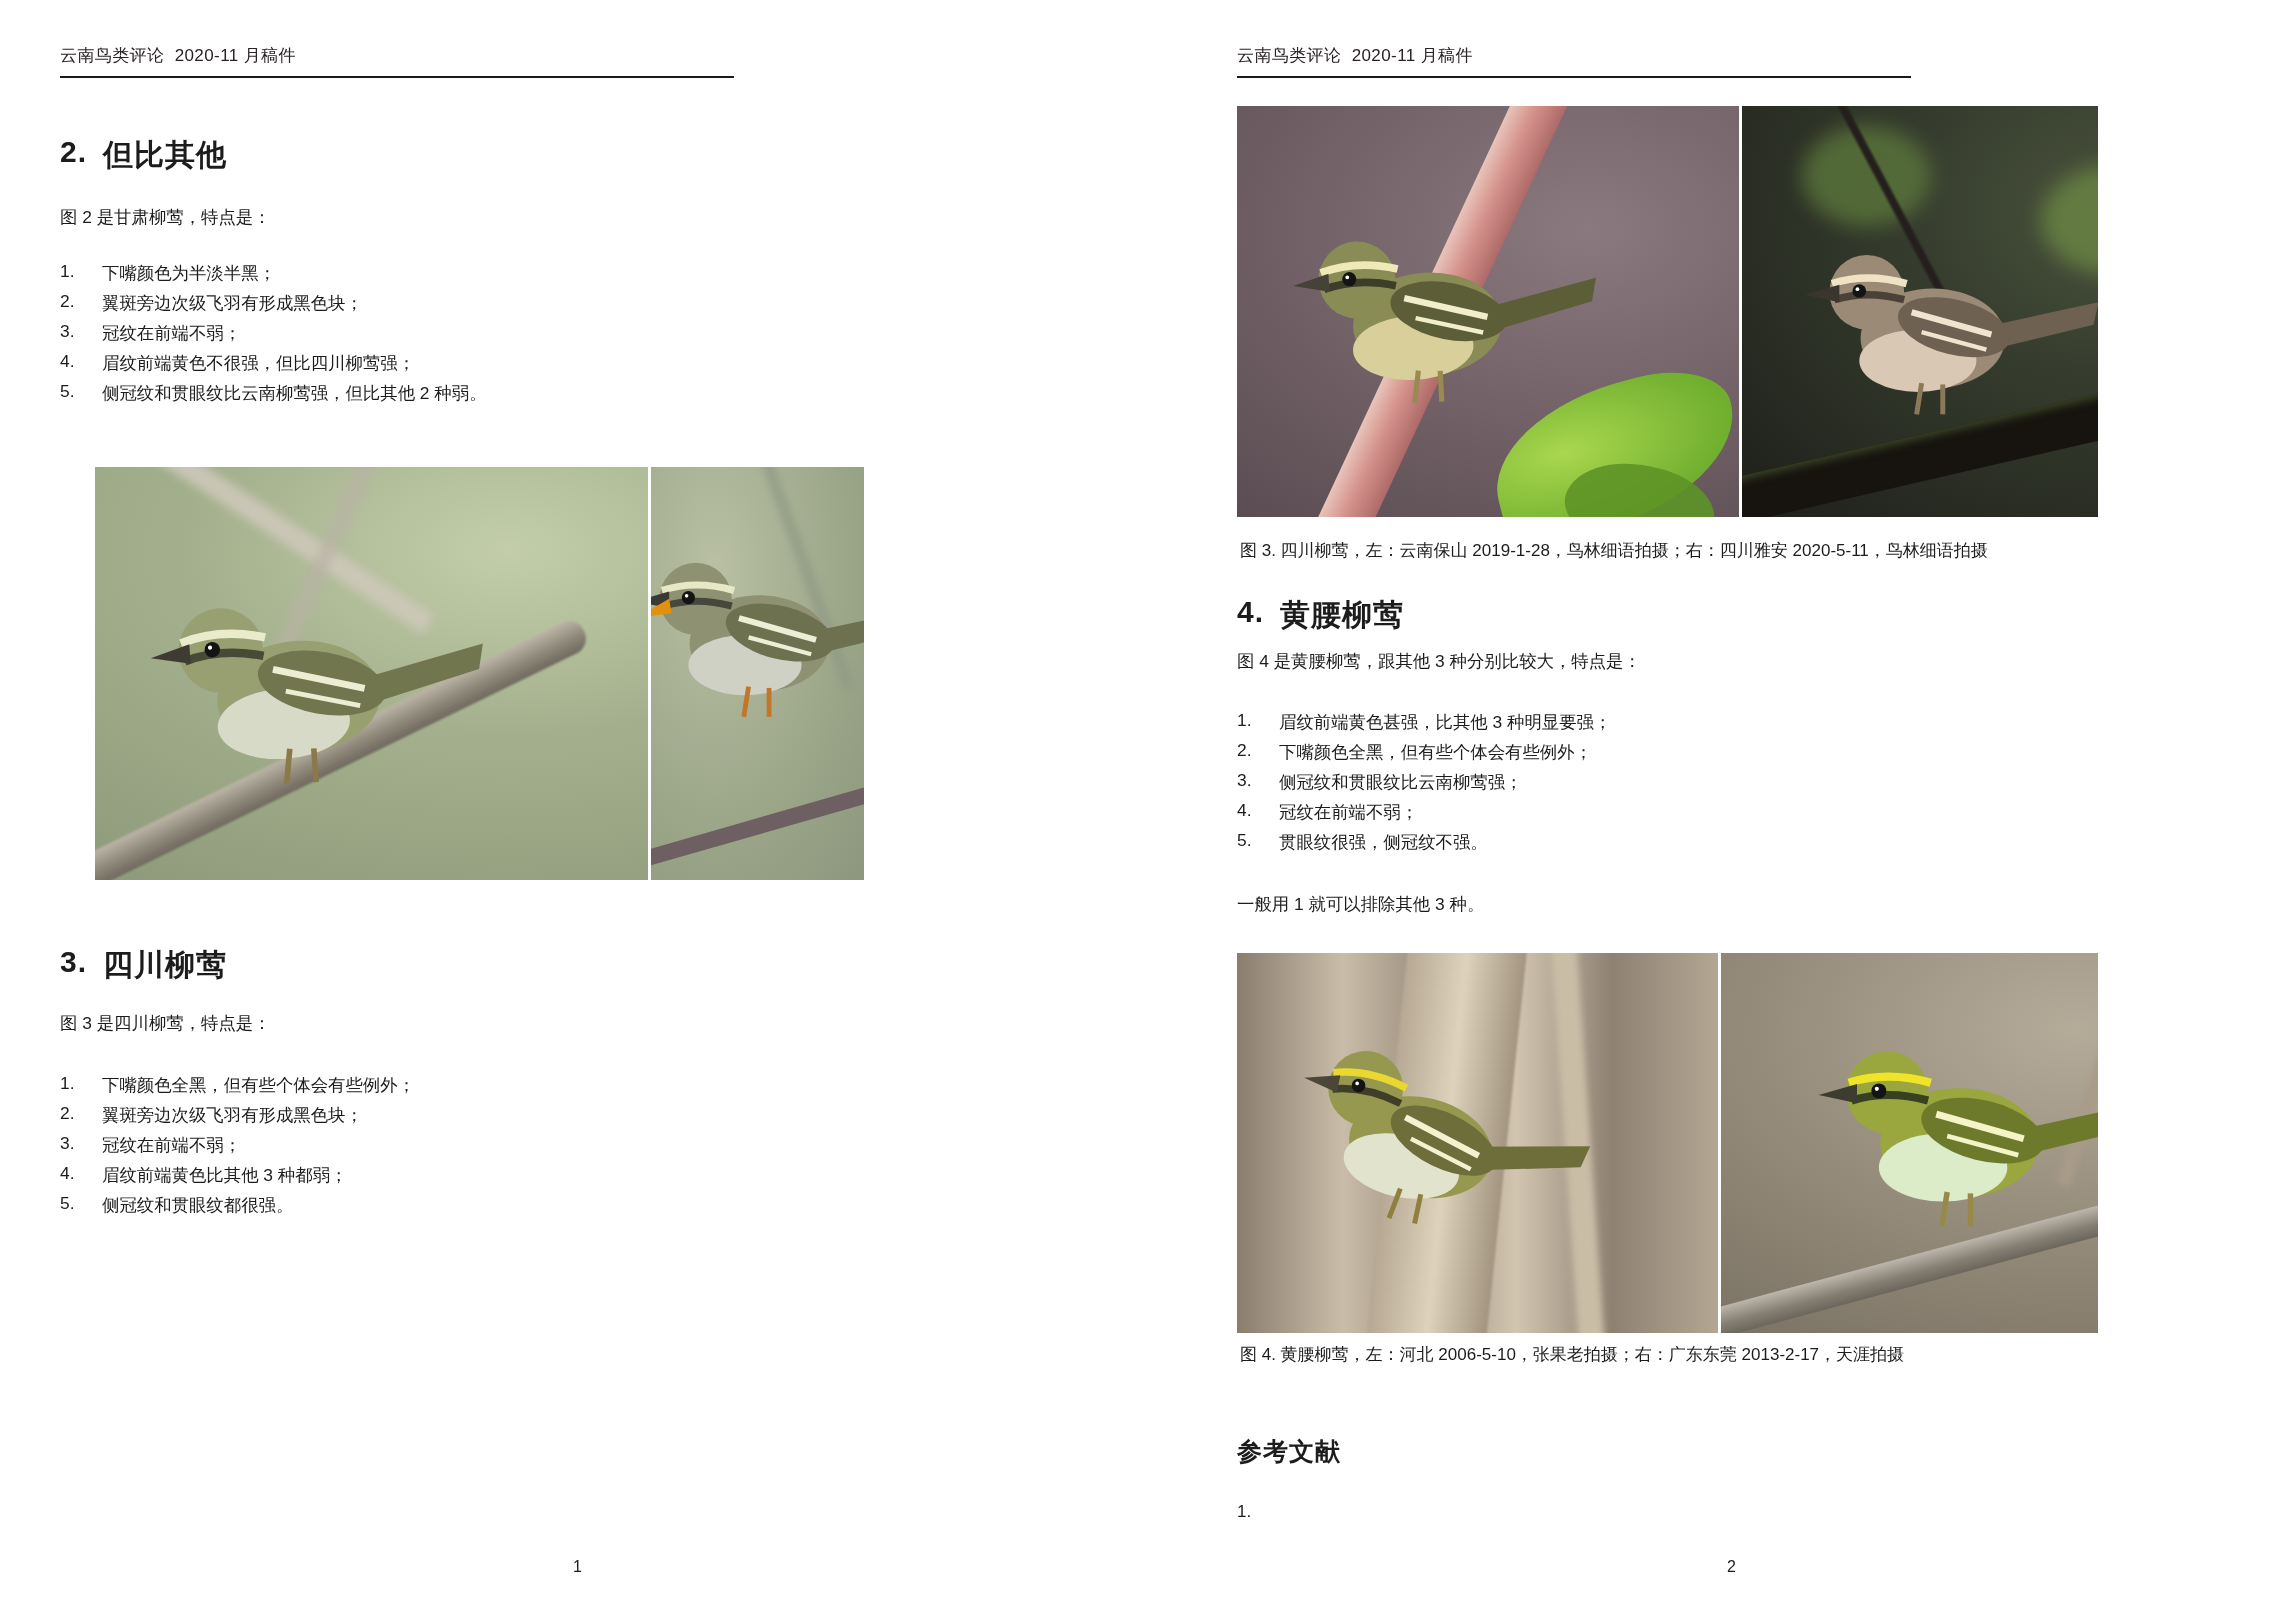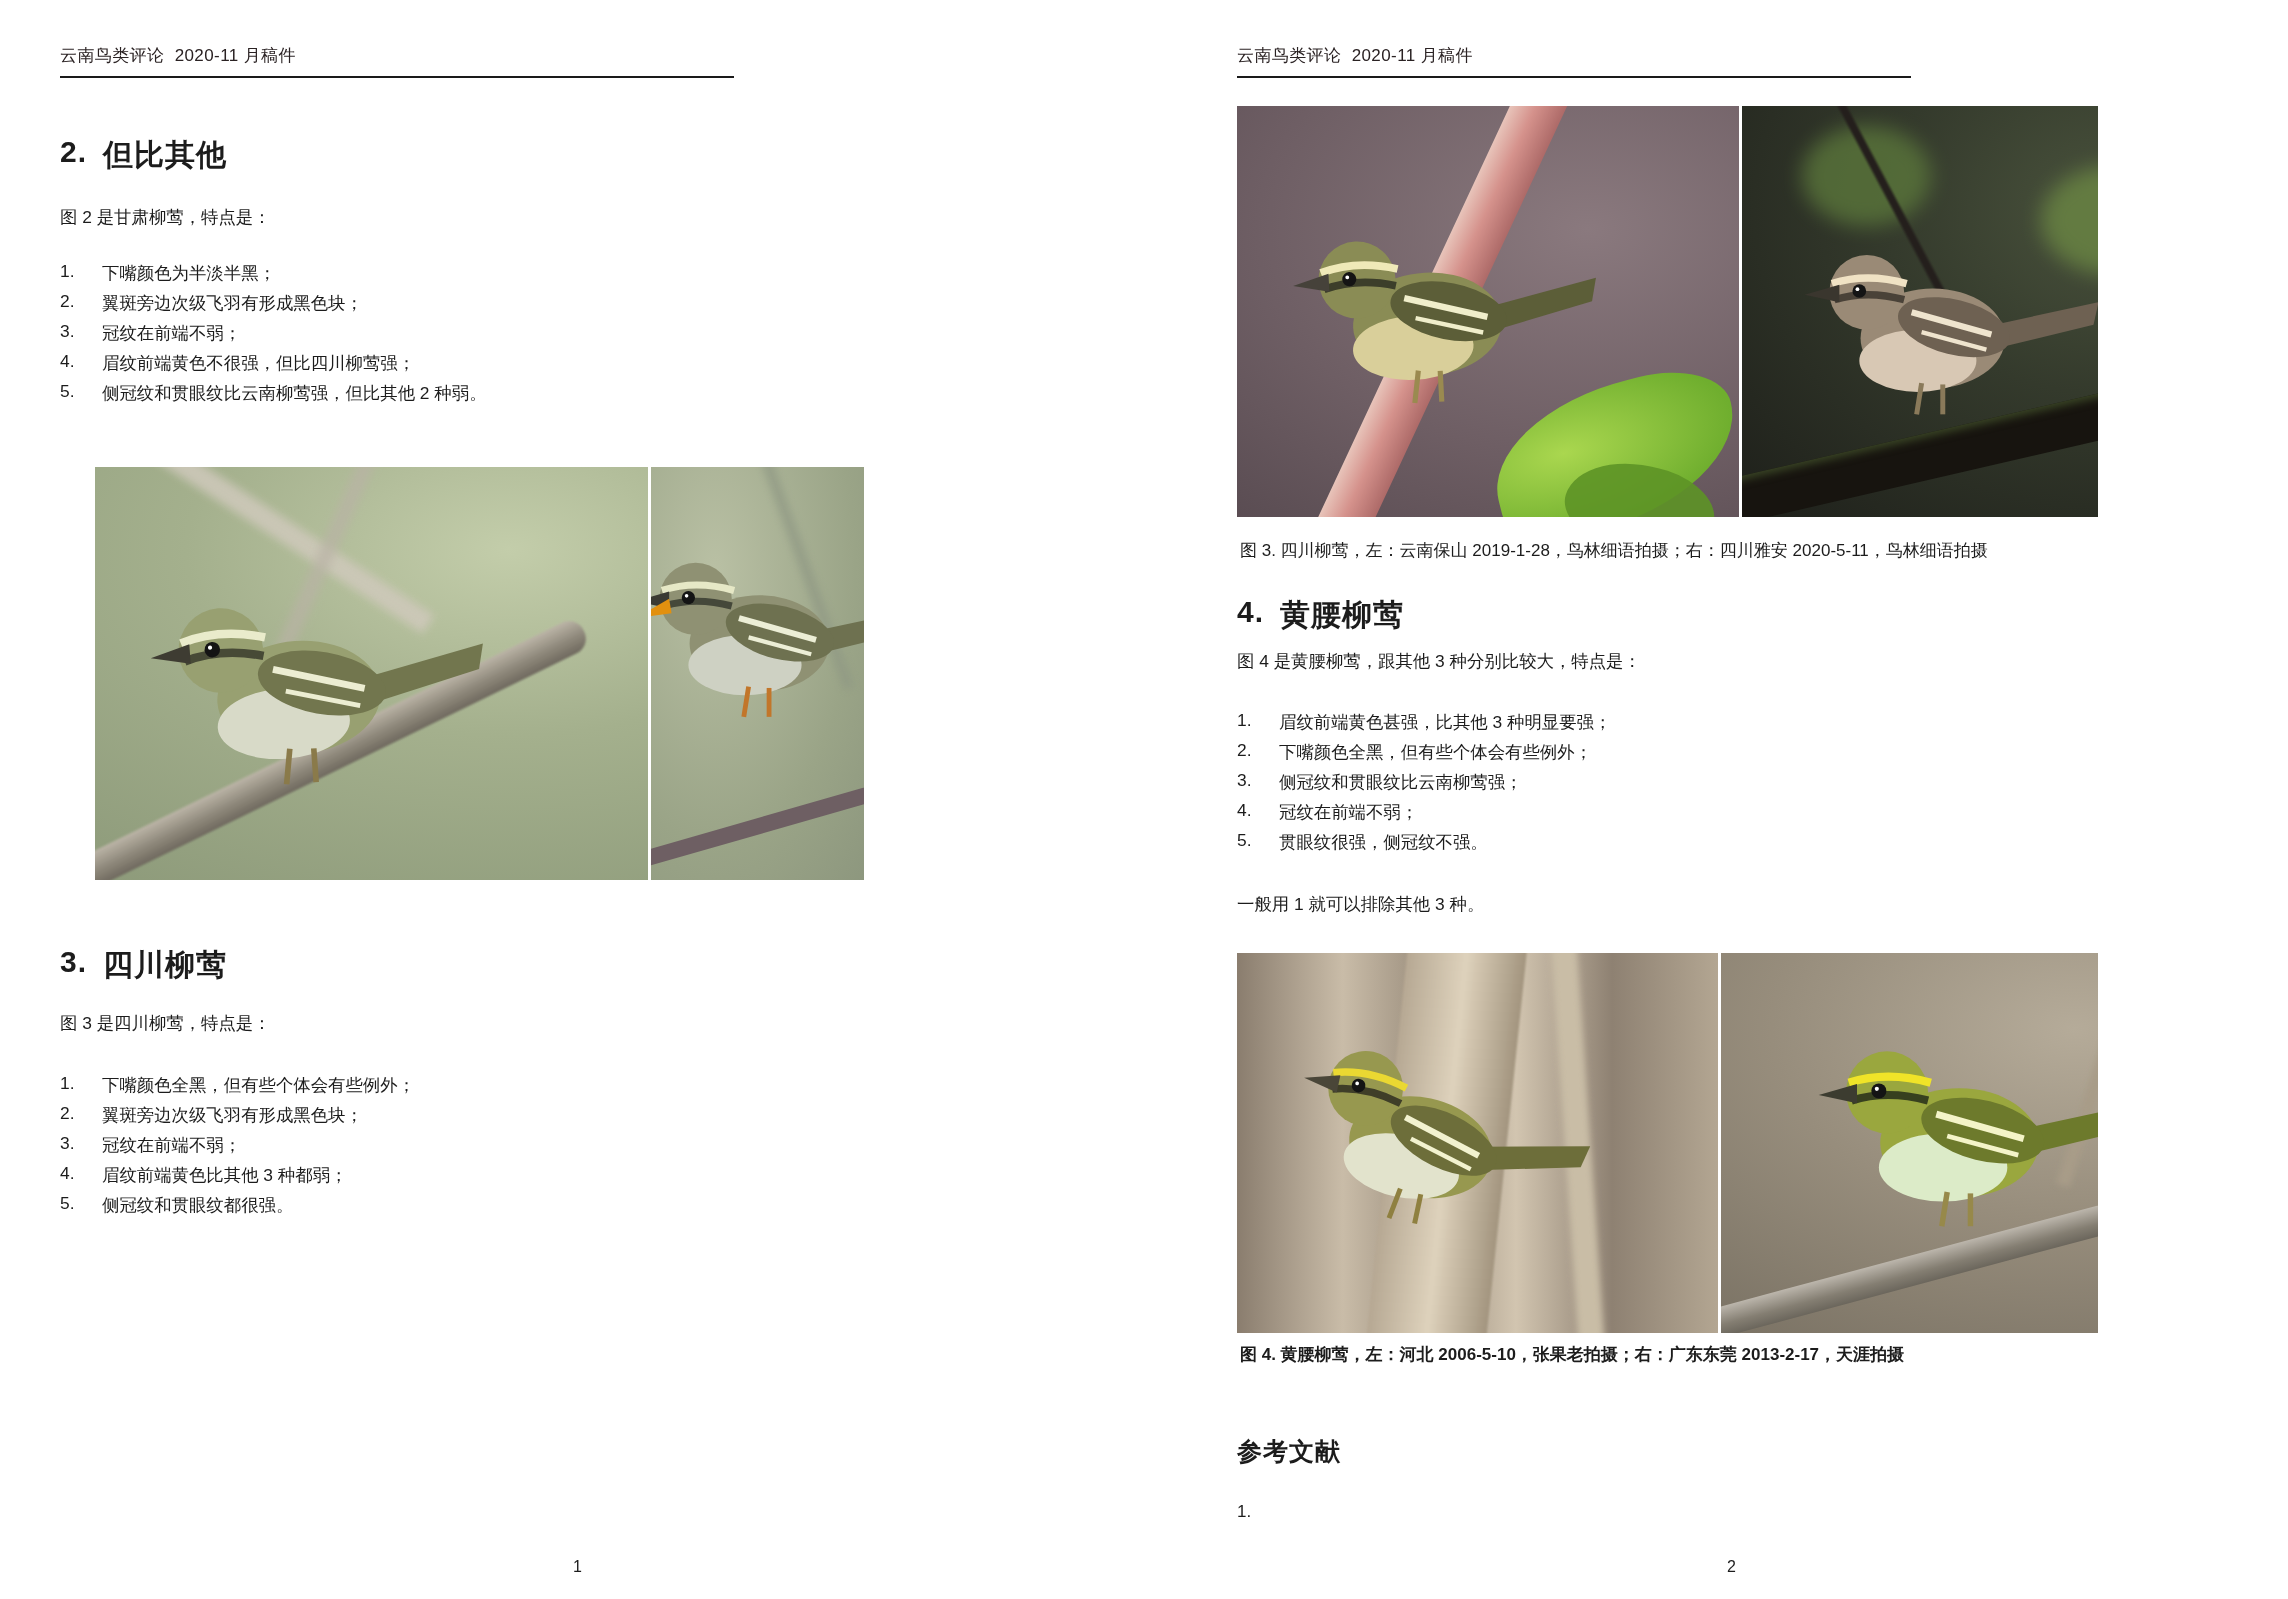--- a/index.html
+++ b/index.html
@@ -264,21 +264,21 @@
           </svg>
       </div>
       <div class="photo f4r">
         <div class="branch br1"></div>
         <div class="branch perch"></div>
         <svg class="bird" viewBox="0 0 240 170">
             <use href="#bird-shape"></use>
           </svg>
       </div>
     </div>
-    <div class="abs caption" style="top:1343px;left:3px;font-weight:bold;">图 4. 黄腰柳莺，左：河北 2006-5-10，张果老拍摄；右：广东东莞 2013-2-17，天涯拍摄</div>
+    <div class="abs caption" style="top:1343px;left:3px;">图 4. 黄腰柳莺，左：河北 2006-5-10，张果老拍摄；右：广东东莞 2013-2-17，天涯拍摄</div>
 
     <div class="abs ref-title" style="top:1435px;left:0;">参考文献</div>
     <div class="abs ref-li" style="top:1502px;left:0;width:1005px;">
       <span class="num">1.</span>
     </div>
 
     <div class="abs pagenum" style="top:1558px;left:490px;">2</div>
   </div>
 
   <div id="logo">

